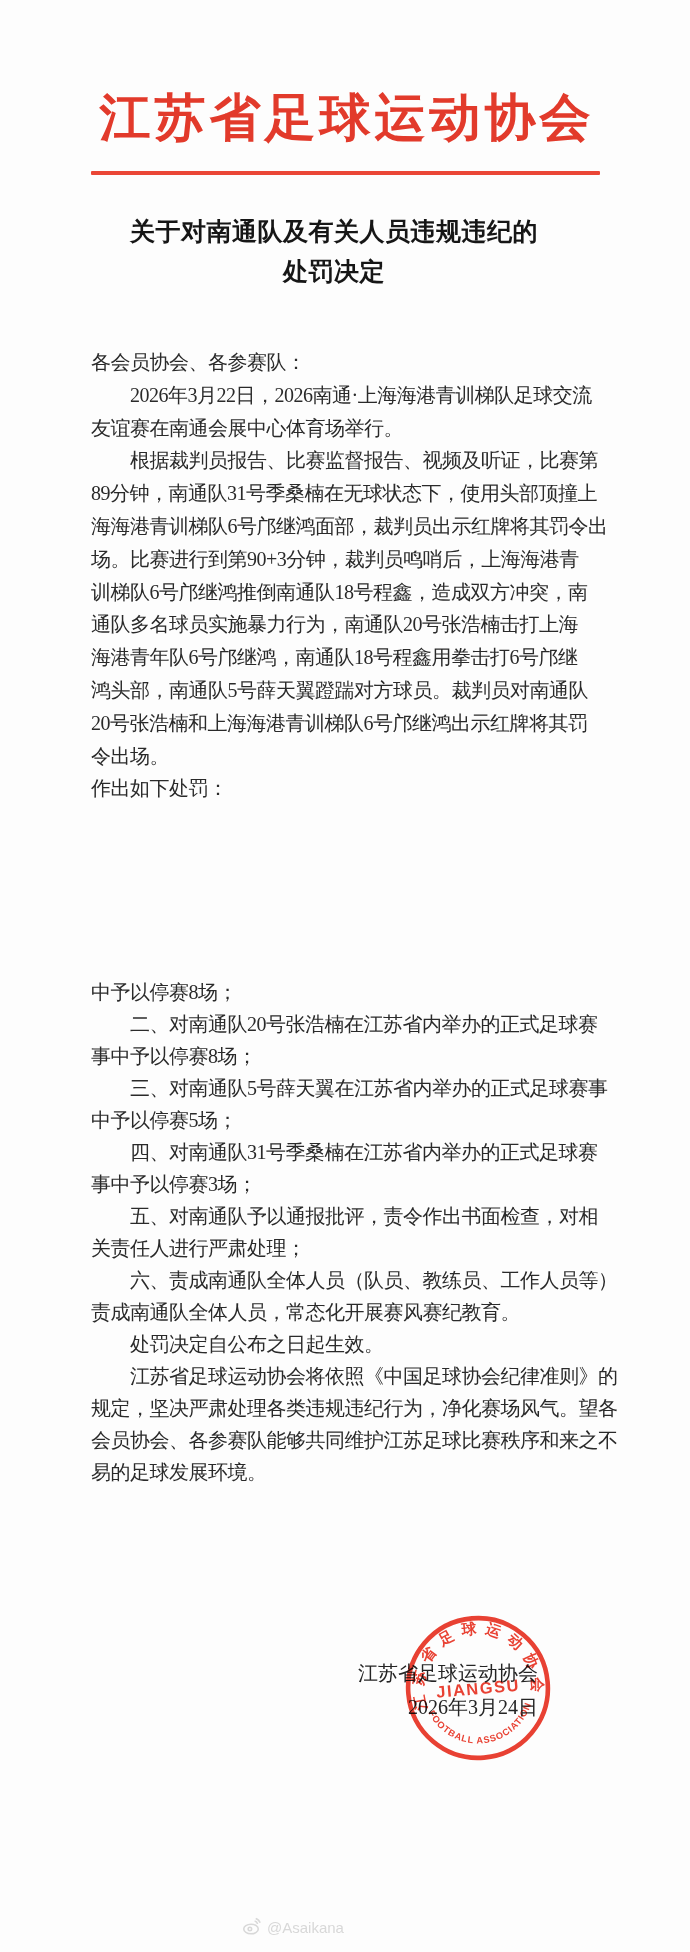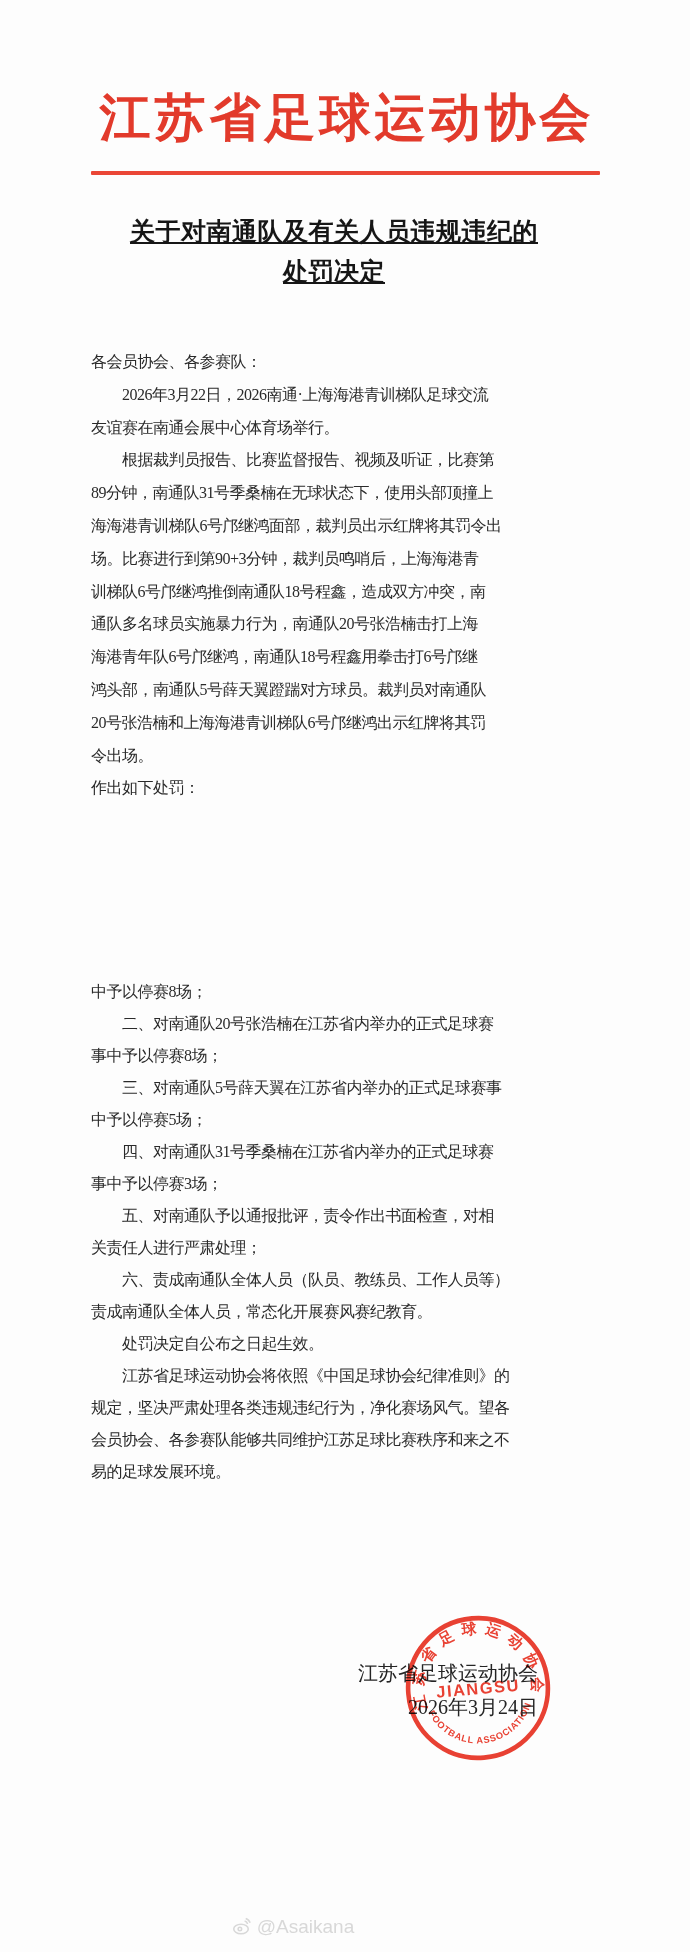--- a/index.html
+++ b/index.html
@@ -19,28 +19,28 @@
     font-size:51px; font-weight:bold; letter-spacing:4px;
     text-indent:4px; white-space:nowrap;
   }
   .red-rule{
     position:absolute; top:171px; left:91px; width:509px; height:4px;
     background:var(--rule); border-radius:1px;
   }
   .doc-title{
     position:absolute; top:212px; left:0; width:668px; margin:0;
     text-align:center; font-size:25px; line-height:40px;
-    font-weight:bold; color:#161616; letter-spacing:0.5px;text-decoration:underline;
+    font-weight:bold; color:#161616; letter-spacing:0.5px;
   }
   .doc-body{
     position:absolute; top:346px; left:91px; width:516px;
   }
   .lines{ width:516px; }
   .doc-line{
-    font-size:16px; letter-spacing:-0.5px; white-space:nowrap;
+    font-size:20px; letter-spacing:-0.5px; white-space:nowrap;
   }
   .p1 .doc-line{ line-height:32.8px; }
   .p2 .doc-line{ line-height:32px; }
   .page-gap{ height:171px; }
   .signature{
     position:absolute; top:1656px; right:152px;
     text-align:right; font-size:20px; line-height:34px;
     color:#242424; white-space:nowrap;
   }
   .sig-date{ margin-right:0; }
@@ -48,21 +48,21 @@
     position:absolute; left:403px; top:1613px;
     width:150px; height:150px;
     transform:rotate(-5deg);
     mix-blend-mode:multiply; opacity:0.92;
   }
   .stamp text{ fill:var(--stamp); }
   .stamp .ring{ stroke:var(--stamp); }
   .watermark{
     position:absolute; top:1916px; left:0; width:584px;
     display:flex; align-items:center; justify-content:center; gap:5px;
-    color:var(--wm); font-size:19px;
+    color:var(--wm); font-size:15px;
     font-family:"Liberation Sans","DejaVu Sans",sans-serif;
   }
   .watermark svg{ stroke:var(--wm); fill:none; stroke-width:1.4; }
 </style>
 </head>
 <body>
 
 <div class="page">
 
   <div class="org-name">江苏省足球运动协会</div>

